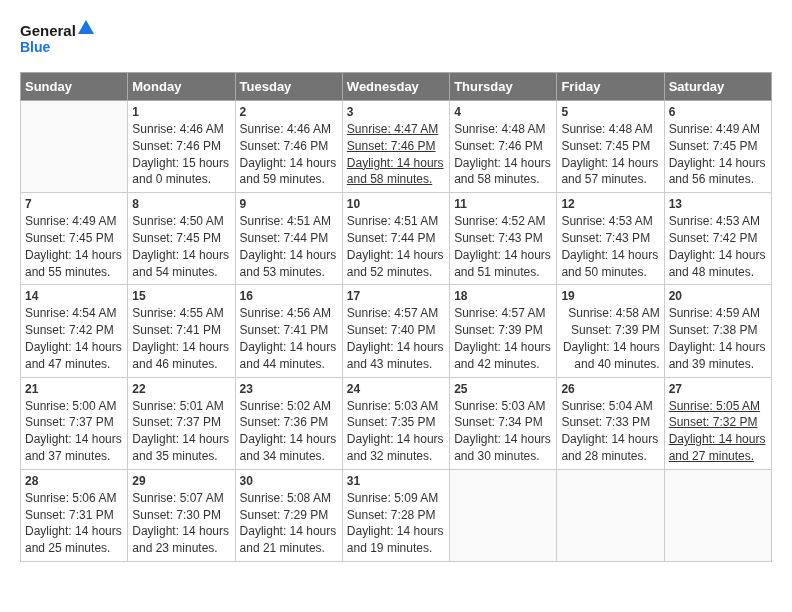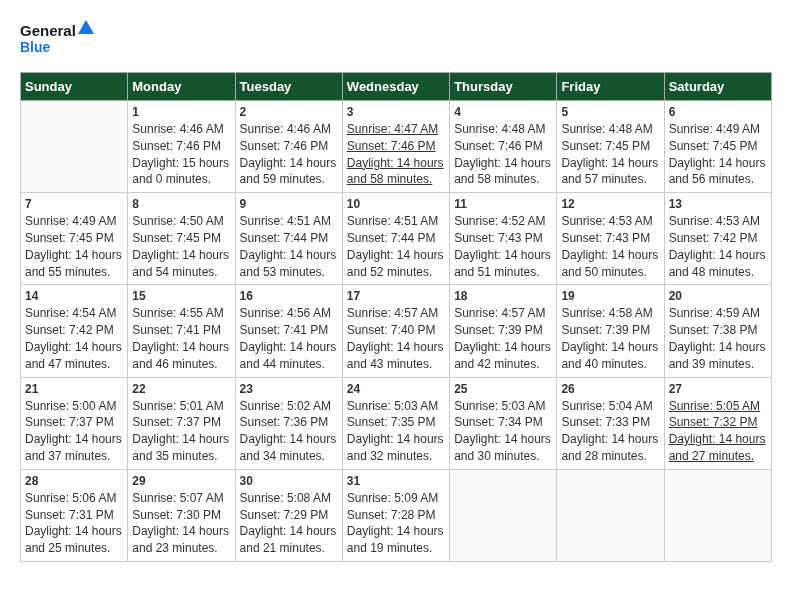--- a/index.html
+++ b/index.html
@@ -32,21 +32,21 @@
     .location {
       font-size: 16px;
       color: #444;
     }
     .calendar {
       width: 100%;
       border-collapse: collapse;
       table-layout: fixed;
     }
     .calendar th {
-      background-color: #14532d;
+      background-color: #737373;
       color: #fff;
       font-size: 13px;
       font-weight: bold;
       padding: 6px 4px;
       text-align: left;
       border: 1px solid #aaa;
     }
     .calendar td {
       border: 1px solid #ccc;
       vertical-align: top;
@@ -228,21 +228,21 @@
         </td>
         <td>
           <span class="day-num">18</span>
           <div class="cell-text" style="white-space: pre-line;">Sunrise: 4:57 AM
 Sunset: 7:39 PM
 Daylight: 14 hours
 and 42 minutes.</div>
         </td>
         <td>
           <span class="day-num">19</span>
-          <div class="cell-text" style="white-space: pre-line;">Sunrise: 4:58 AM
+          <div class="cell-text" style="white-space: pre-line; text-align: right;">Sunrise: 4:58 AM
 Sunset: 7:39 PM
 Daylight: 14 hours
 and 40 minutes.</div>
         </td>
         <td>
           <span class="day-num">20</span>
           <div class="cell-text" style="white-space: pre-line;">Sunrise: 4:59 AM
 Sunset: 7:38 PM
 Daylight: 14 hours
 and 39 minutes.</div>

